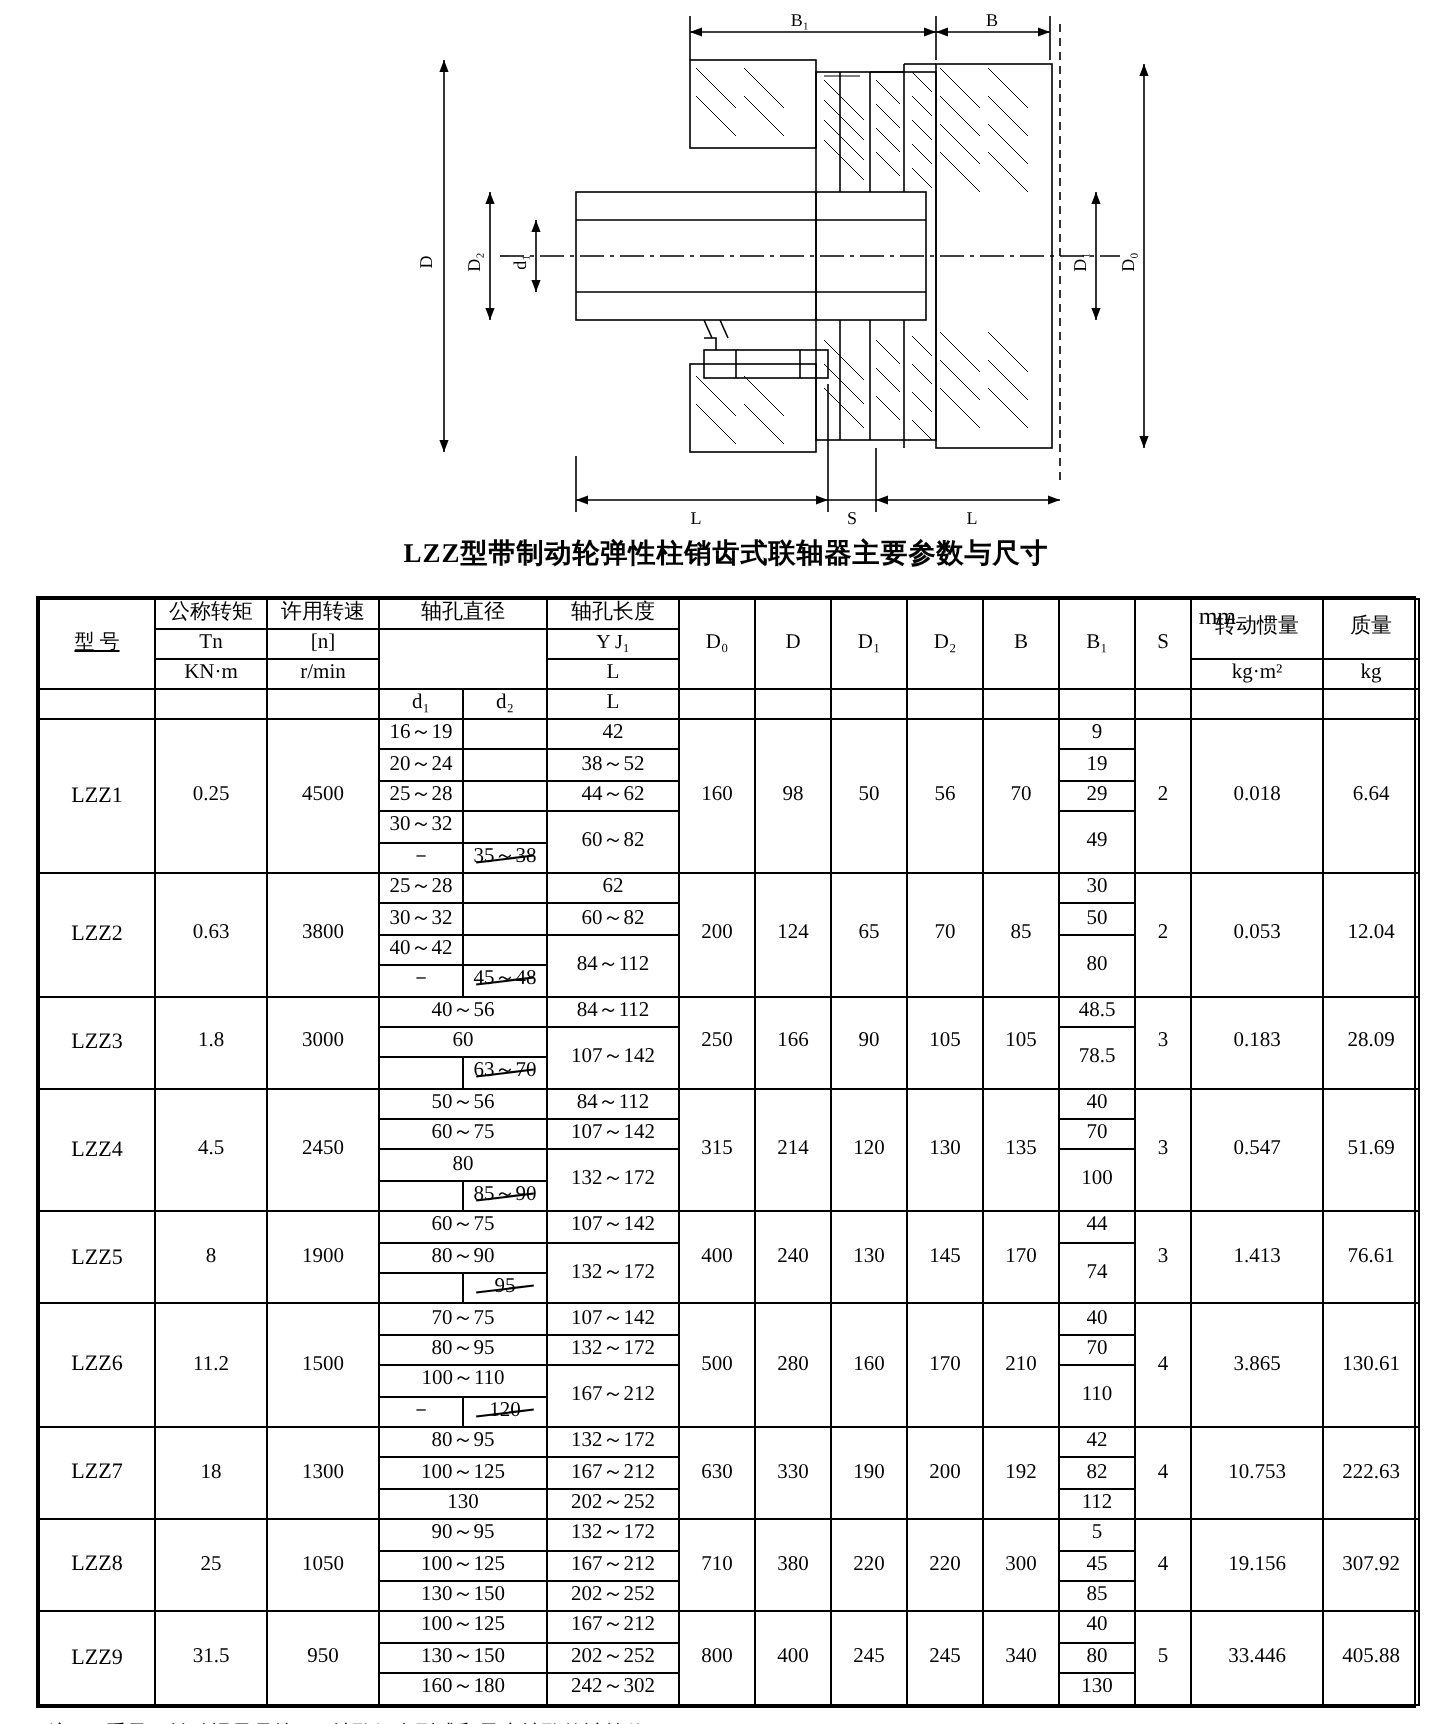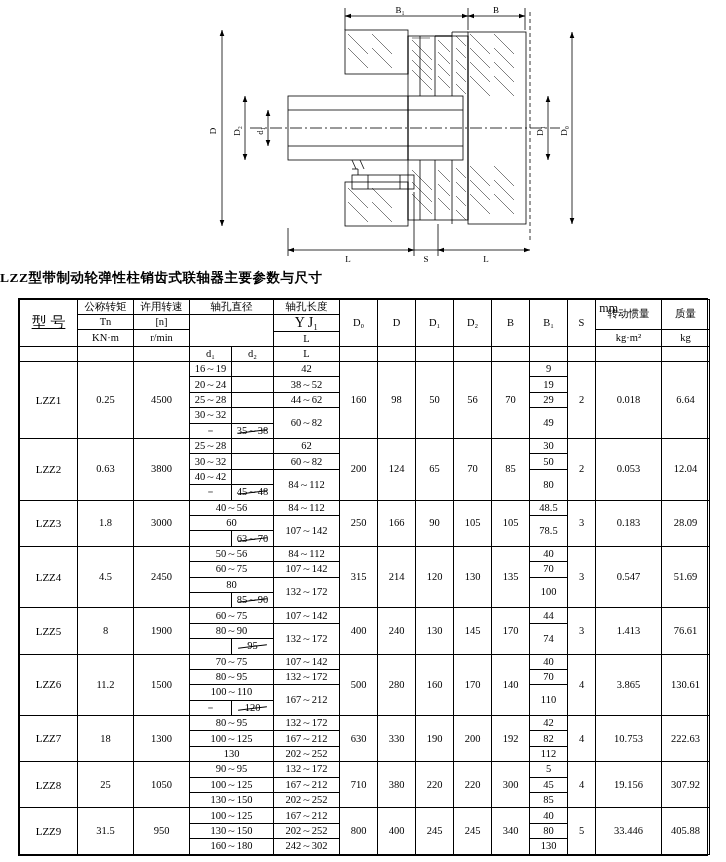--- a/index.html
+++ b/index.html
@@ -26,21 +26,21 @@
     position: relative;
     width: 726px;
     height: 268px;
   }
   .drawing svg { display: block; }
 
   
   .title-row {
     position: relative;
     height: 26px;
-    text-align: left;
+    text-align: center;
   }
   .title-text {
     font-size: 13.5px;
     font-weight: bold;
     letter-spacing: 0.5px;
   }
   .title-unit {
     position: absolute;
     right: 108px;
     top: 0;
@@ -61,22 +61,22 @@
   }
   table.spec td, table.spec th {
     border: 0.8px solid #000;
     text-align: center;
     vertical-align: middle;
     padding: 0;
     font-weight: normal;
     line-height: 1.15;
   }
   .hdr td { height: 14px; }
-  .hdr .h-main { font-size: 15px; text-decoration: underline; }
-  .sub { font-size: 14px; }
+  .hdr .h-main { font-size: 10px; text-decoration: underline; }
+  .sub { font-size: 10px; }
   .rowline td { height: 14.4px; }
   .nowrap { white-space: nowrap; }
   .ov { position: relative; }
   .ov .strike {
     position: absolute;
     left: 6px; right: 6px; top: 50%;
     border-top: 0.8px solid #000;
     transform: rotate(-7deg);
   }
   .model { font-size: 11px; font-family: Liberation Serif, serif; }
@@ -467,21 +467,21 @@
           <tr class="rowline">
             <td rowspan="4" class="model">LZZ6</td>
             <td rowspan="4">11.2</td>
             <td rowspan="4">1500</td>
             <td colspan="2">70～75</td>
             <td class="nowrap">107～142</td>
             <td rowspan="4">500</td>
             <td rowspan="4">280</td>
             <td rowspan="4">160</td>
             <td rowspan="4">170</td>
-            <td rowspan="4">140</td>
+            <td rowspan="4">210</td>
             <td rowspan="1">40</td>
             <td rowspan="4">4</td>
             <td rowspan="4">3.865</td>
             <td rowspan="4">130.61</td>
           </tr>
           <tr class="rowline">
             <td colspan="2">80～95</td>
             <td class="nowrap">132～172</td>
             <td rowspan="1">70</td>
           </tr>

